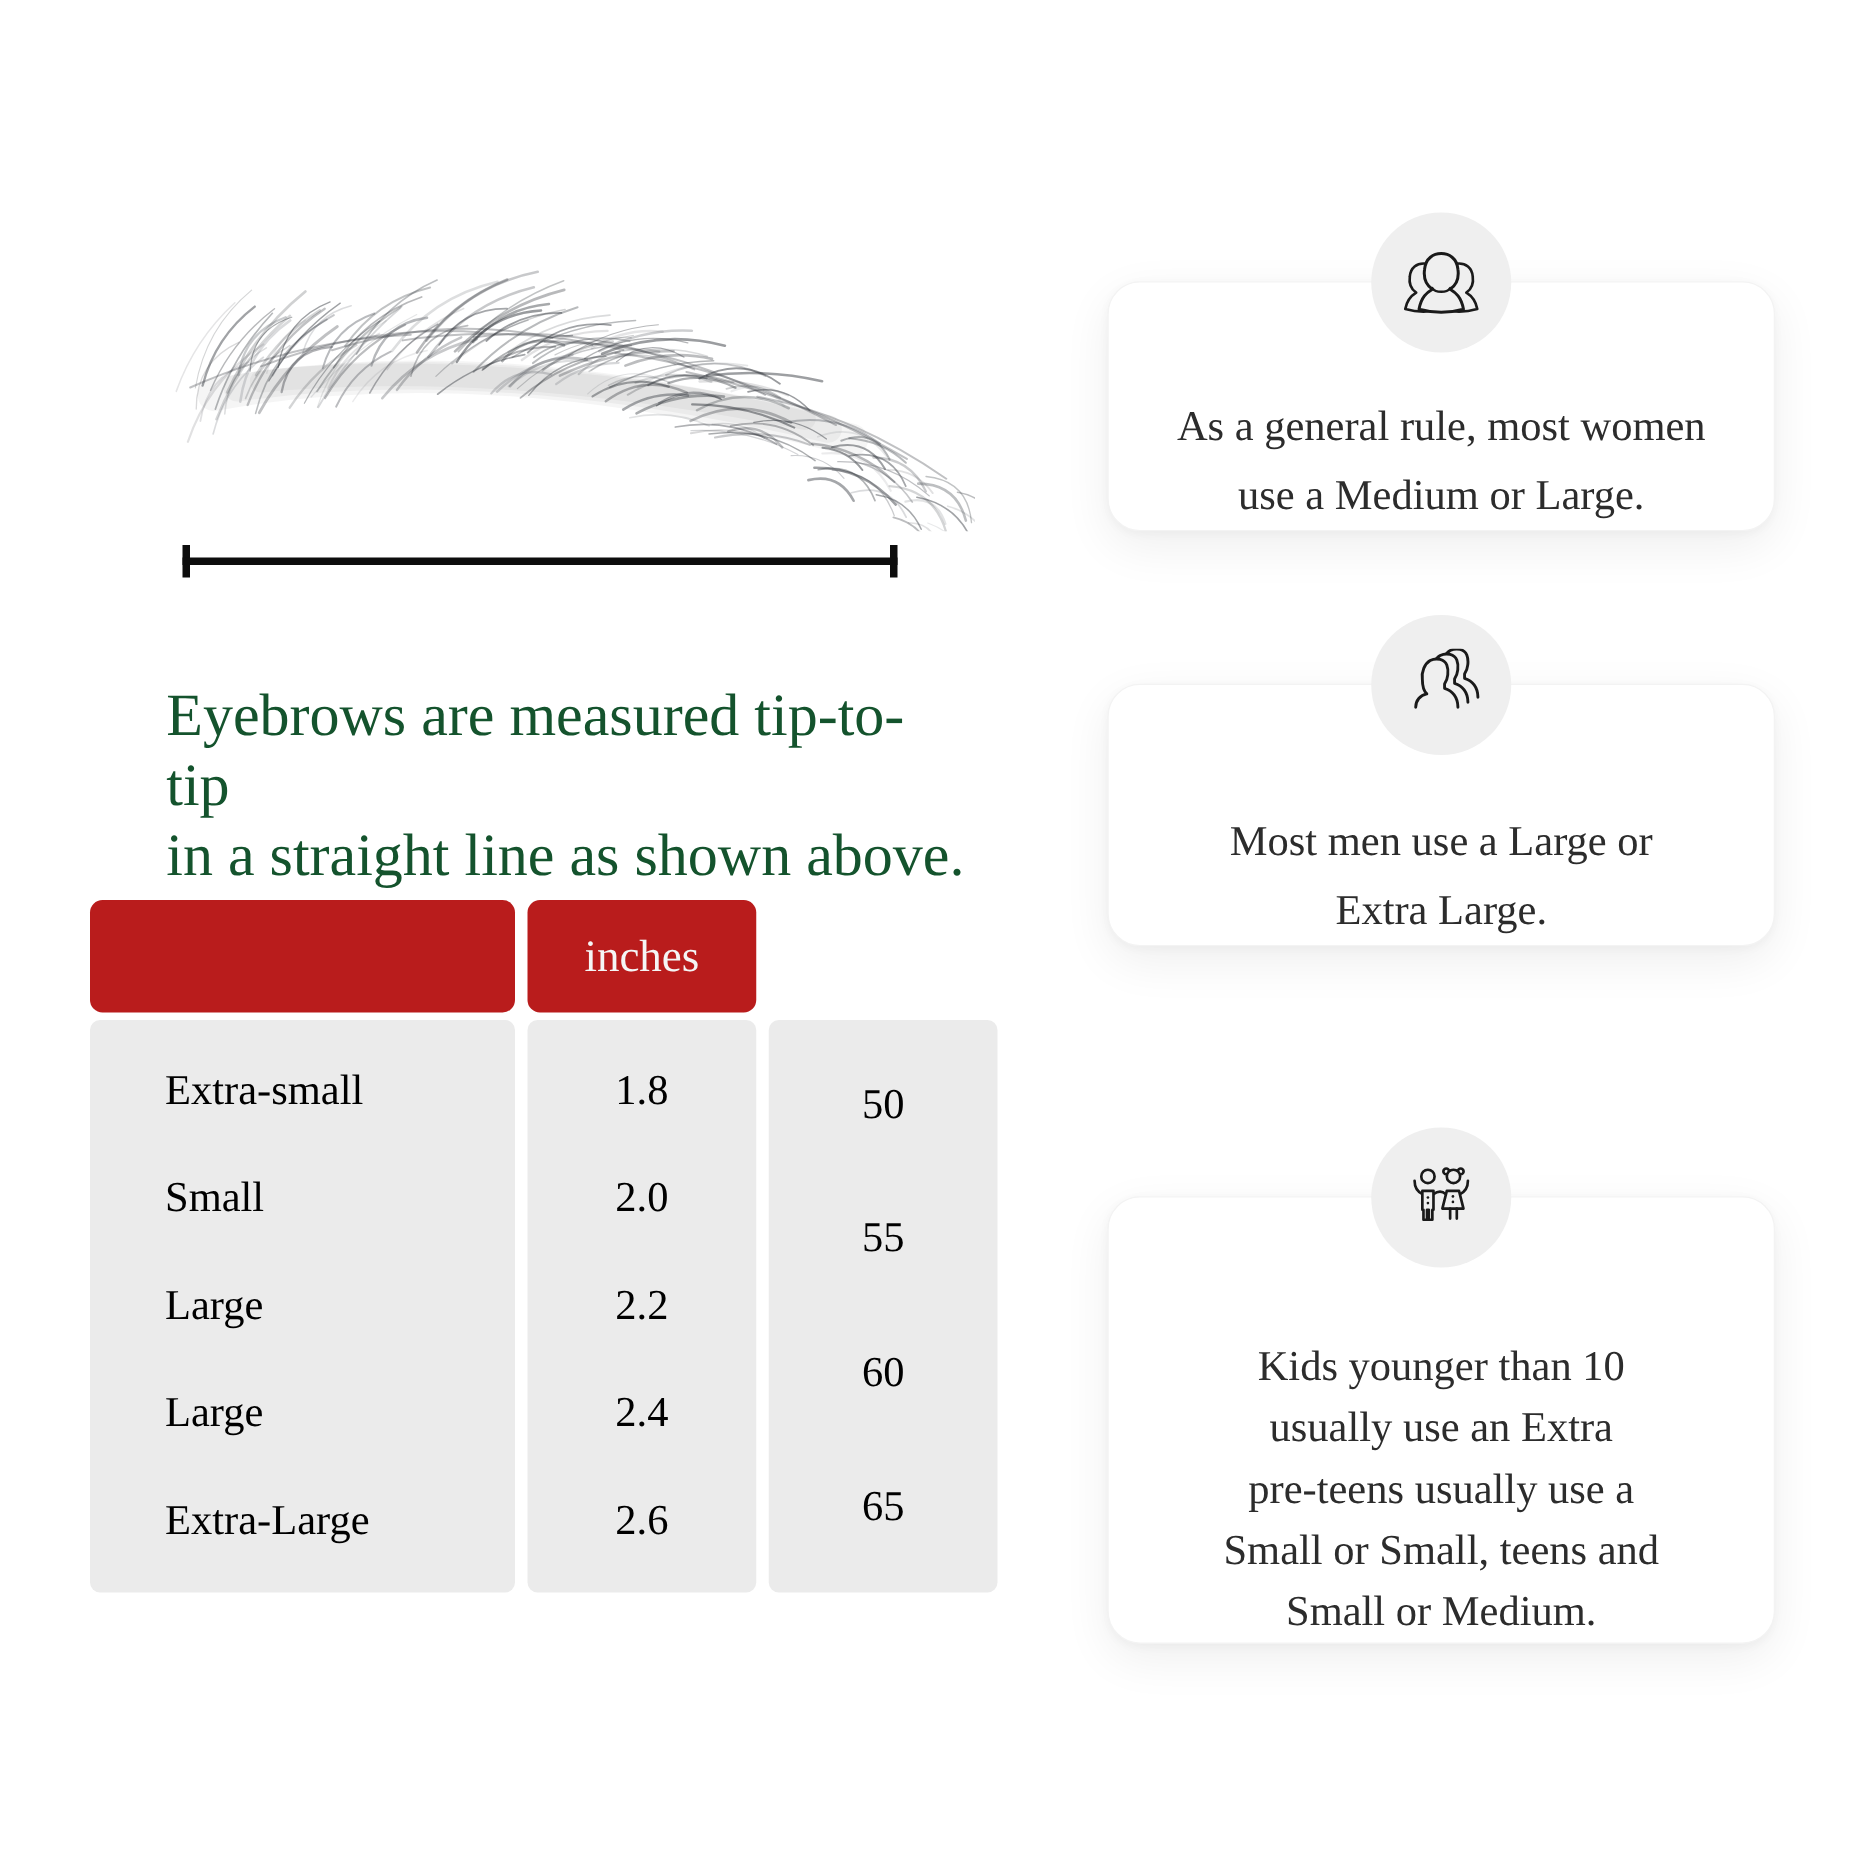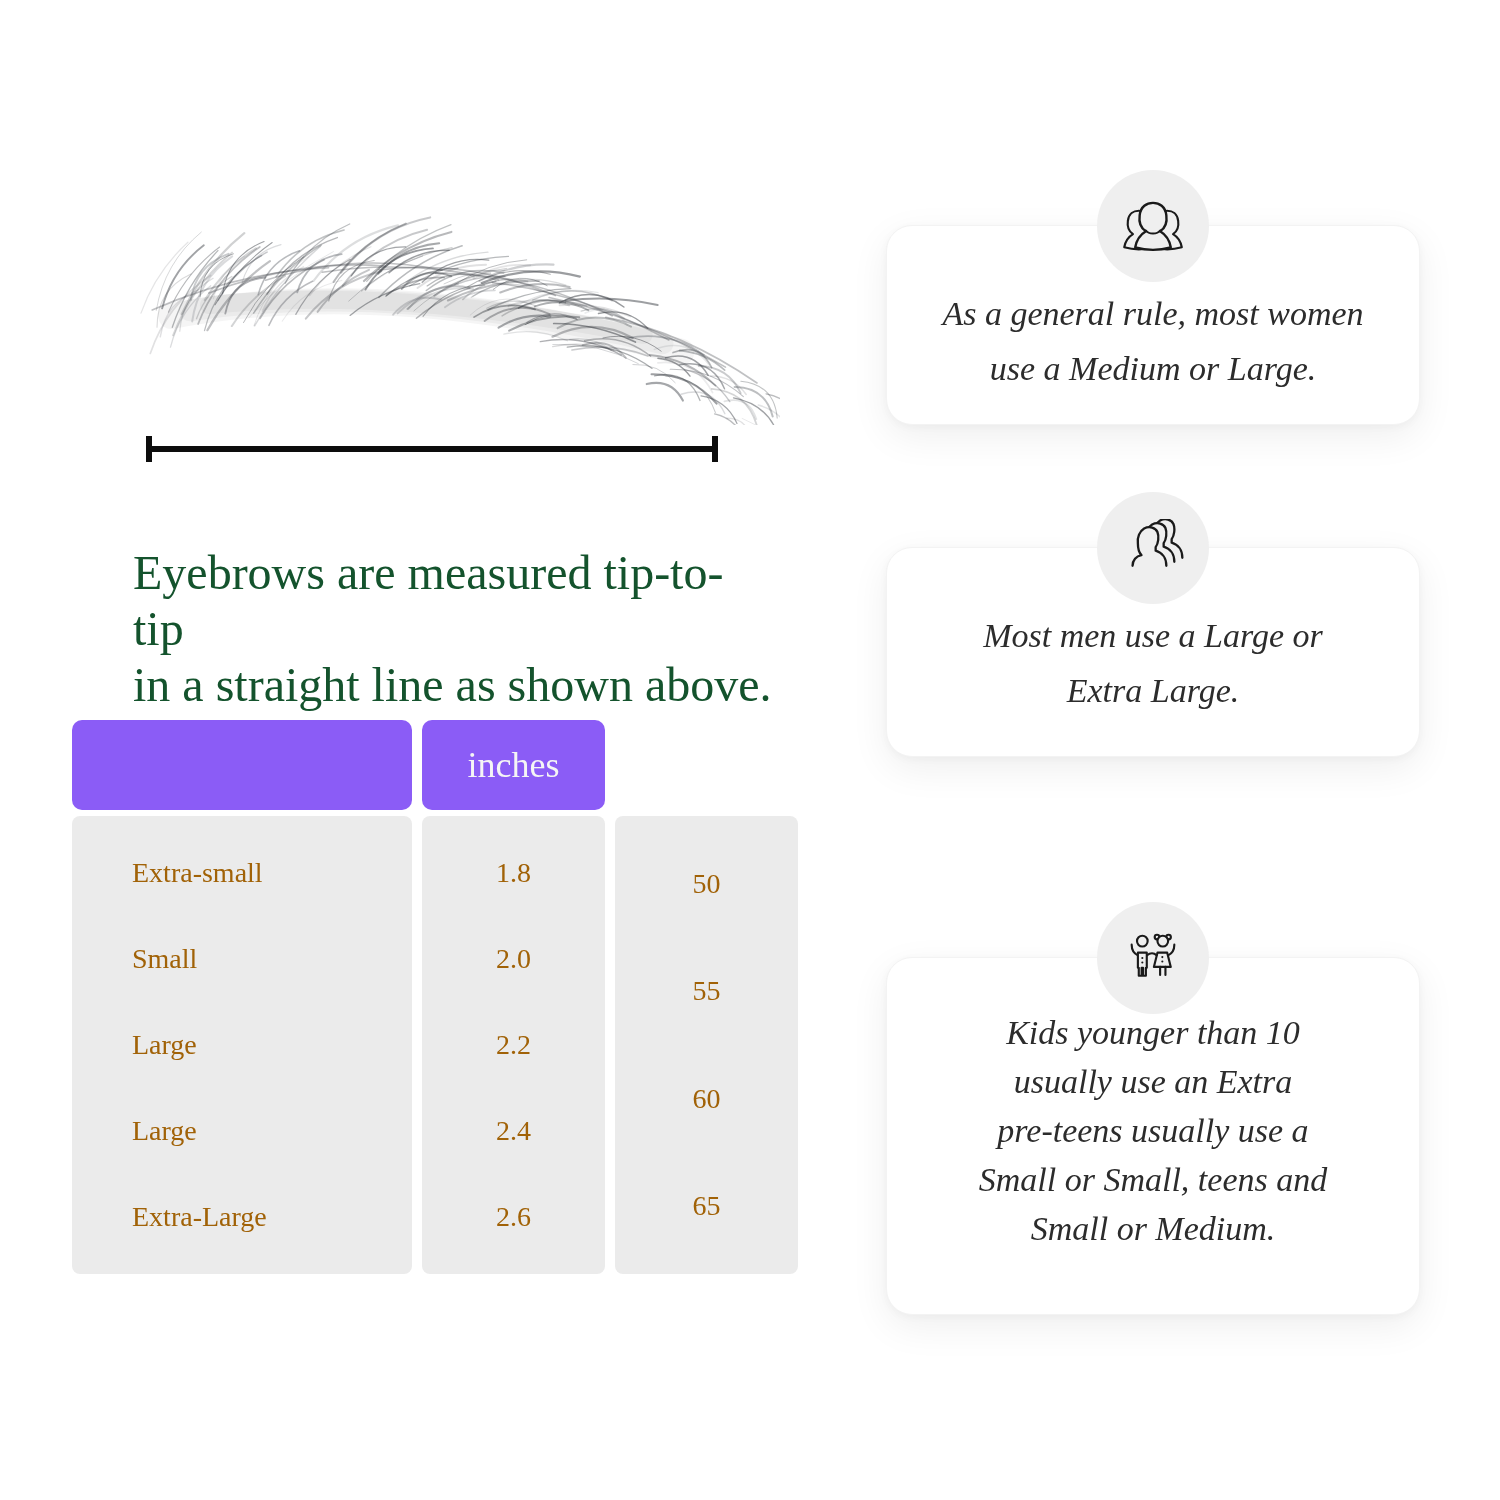--- a/index.html
+++ b/index.html
@@ -12,40 +12,40 @@
   .measure-line{position:absolute;left:146px;top:436px;width:572px;height:26px;}
   .measure-line .bar{position:absolute;left:0;top:10px;width:100%;height:6px;background:#0d0d0d;}
   .measure-line .cap{position:absolute;top:0;width:6px;height:26px;background:#0d0d0d;}
   .measure-line .cap.left{left:0;}
   .measure-line .cap.right{right:0;}
   .caption{position:absolute;left:133px;top:545px;width:640px;font-size:48px;line-height:56px;color:#14532d;}
   
   .size-table{position:absolute;left:72px;top:720px;width:726px;}
   .tbl-head,.tbl-body{display:grid;grid-template-columns:340px 183px 183px;column-gap:10px;}
   .tbl-head .hcell{
-    height:90px;background:#8b5cf6;border-radius:10px;color:#f5f5f5;
+    height:90px;background:#b91c1c;border-radius:10px;color:#f5f5f5;
     display:flex;align-items:center;justify-content:center;font-size:36px;
   }
   .tbl-body{margin-top:6px;}
   .tbl-body .bcol{
     height:458px;background:#ebebeb;border-radius:8px;
     display:flex;flex-direction:column;justify-content:space-around;padding:14px 0;box-sizing:border-box;
   }
   .tbl-body .cell{
     flex:1;display:flex;align-items:center;justify-content:center;
-    font-size:28px;color:#a16207;
+    font-size:34px;color:#000000;
   }
   .tbl-body .bcol.labels .cell{justify-content:flex-start;padding-left:60px;}
   
   .tip-card{
     position:absolute;left:886px;width:534px;background:#ffffff;
     border:1px solid #f3f3f3;border-radius:26px;
     box-shadow:0 12px 38px rgba(0,0,0,0.065),0 2px 8px rgba(0,0,0,0.035);
-    display:flex;flex-direction:column;align-items:center;justify-content:flex-start;
-    box-sizing:border-box;text-align:center;font-style:italic;
+    display:flex;flex-direction:column;align-items:center;justify-content:flex-end;
+    box-sizing:border-box;text-align:center;
   }
   #tip-card-women{top:225px;height:200px;padding-top:60px;}
   #tip-card-men{top:547px;height:210px;padding-top:60px;}
   #tip-card-kids{top:957px;height:358px;padding-top:50px;}
   .tip-text{font-size:34px;color:#2c2c2c;}
   #tip-card-women .tip-line,#tip-card-men .tip-line{line-height:55px;}
   #tip-card-kids .tip-line{line-height:49px;}
   .badge{
     position:absolute;top:-56px;left:50%;transform:translateX(-50%);
     width:112px;height:112px;border-radius:50%;background:#efefef;

